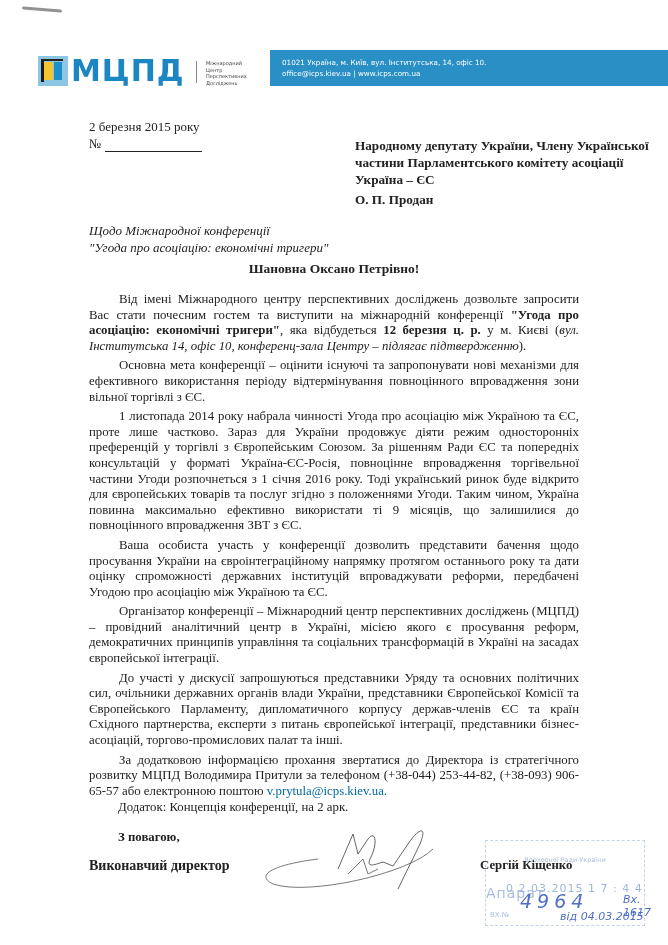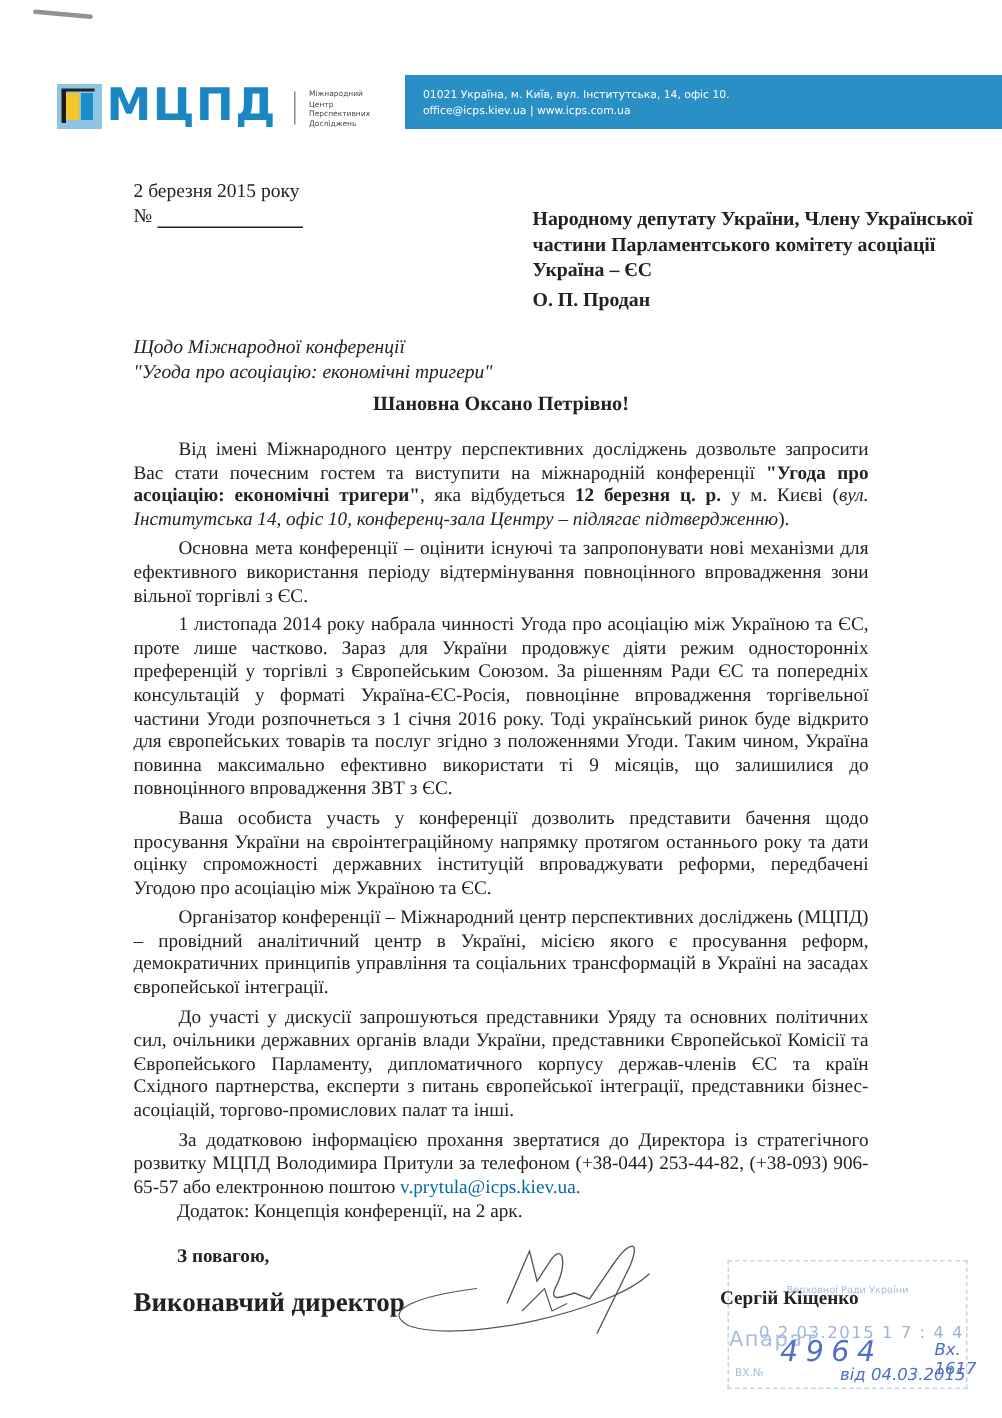--- a/index.html
+++ b/index.html
@@ -32,21 +32,21 @@
   .salutation { position: absolute; left: 0; width: 668px; top: 261px; text-align: center; font-weight: bold; font-size: 13.5px; }
 
   .body { position: absolute; left: 89px; top: 292px; width: 490px; font-size: 12.8px; line-height: 15.6px; text-align: justify; }
   .body p { margin: 0 0 4px 0; text-indent: 30px; }
   .body b { font-weight: bold; }
   .body i { font-style: italic; }
   .body a { color: #0369a1; }
 
   .attachment { position: absolute; left: 118px; top: 800px; font-size: 12.8px; }
   .regards { position: absolute; left: 118px; top: 830px; font-size: 12.8px; font-weight: bold; }
-  .position { position: absolute; left: 89px; top: 858px; font-size: 18px; font-weight: bold; text-align: right; }
+  .position { position: absolute; left: 89px; top: 858px; font-size: 14px; font-weight: bold; text-align: right; }
   .signer { position: absolute; left: 480px; top: 858px; font-size: 12.8px; font-weight: bold; }
 
   .signature { position: absolute; left: 258px; top: 814px; width: 190px; height: 80px; }
 
   .stamp { position: absolute; left: 485px; top: 840px; width: 158px; height: 84px; border: 1px dashed #c3d3ea; color: #a9bde0; font-family: "DejaVu Sans", sans-serif; }
   .stamp .s1 { position: absolute; left: 0; width: 158px; top: 3px; text-align: left; font-size: 14px; letter-spacing: 1px; margin-top: 41px; }
   .stamp .s2 { position: absolute; left: 0; width: 158px; top: 15px; text-align: center; font-size: 6.5px; }
   .stamp .s3 { position: absolute; left: 20px; top: 41px; font-size: 11px; letter-spacing: 1px; color: #9fb6dd; }
   .stamp .s4 { position: absolute; left: 4px; top: 70px; font-size: 7px; }
   .hand { position: absolute; font-family: "DejaVu Sans", sans-serif; font-style: italic; color: #4f6fc4; }

